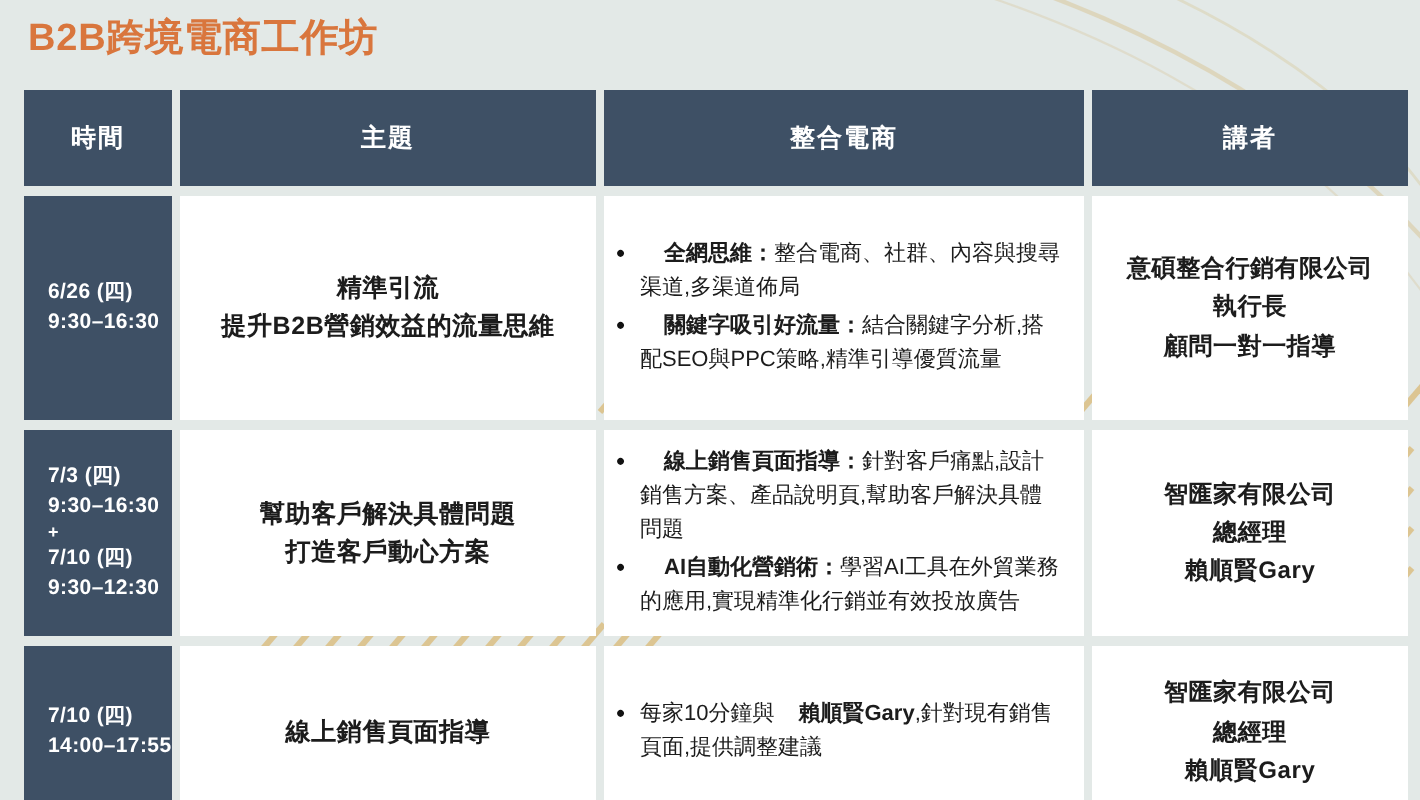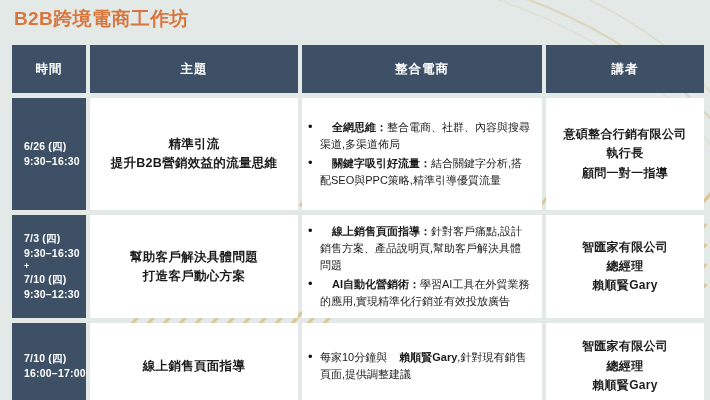--- a/index.html
+++ b/index.html
@@ -264,21 +264,21 @@
         </td>
         <td class="speaker-cell">
           <span class="tline">智匯家有限公司</span>
           <span class="tline">總經理</span>
           <span class="tline">賴順賢Gary</span>
         </td>
       </tr>
       <tr style="height: 86px;">
         <td class="time-cell">
           <span class="tline">7/10 (四)</span>
-          <span class="tline">16:00–17:00</span>
+          <span class="tline">14:00–17:55</span>
         </td>
         <td class="topic-cell">
           <span class="tline">線上銷售頁面指導</span>
         </td>
         <td class="content-cell">
           <ul class="bullets">
             <li><span>每家10分鐘與</span><span class="lead">賴順賢Gary</span><span>,針對現有銷售頁面,提供調整建議</span></li>
           </ul>
         </td>
         <td class="speaker-cell">

